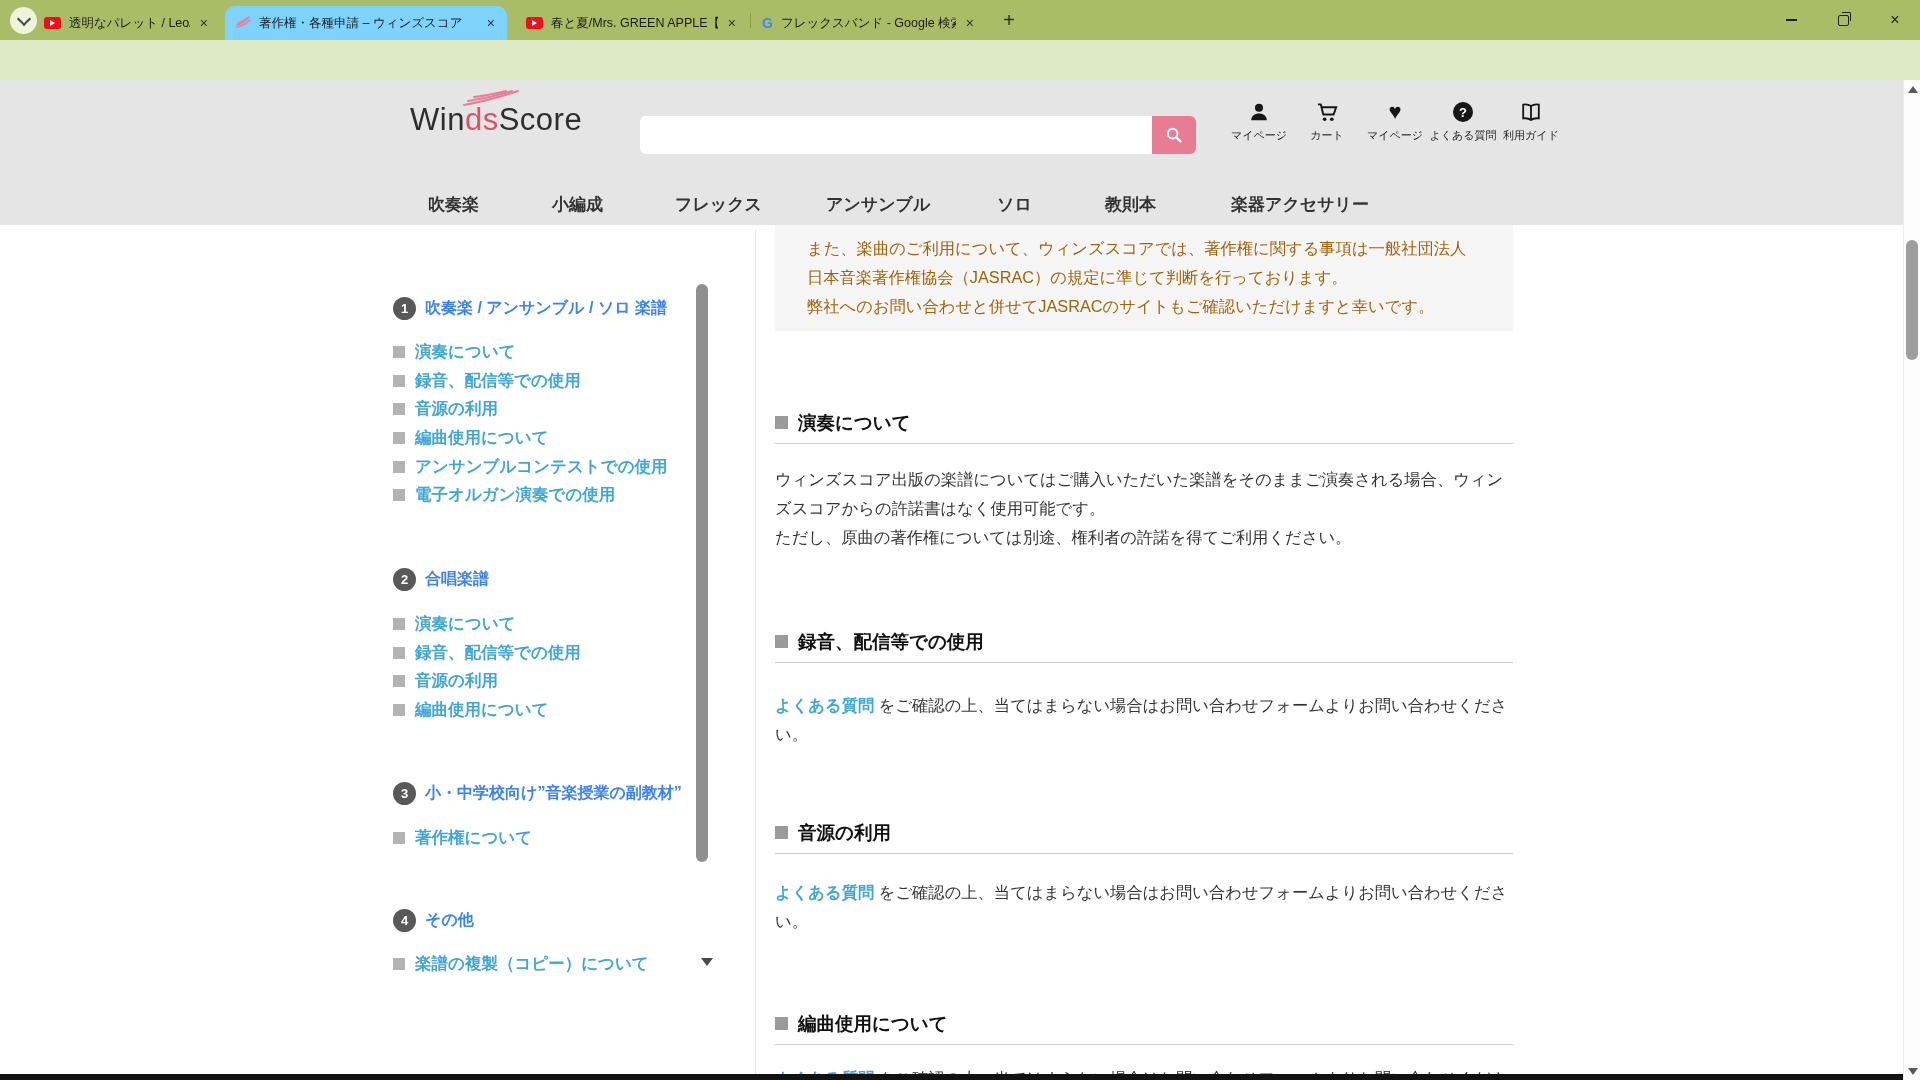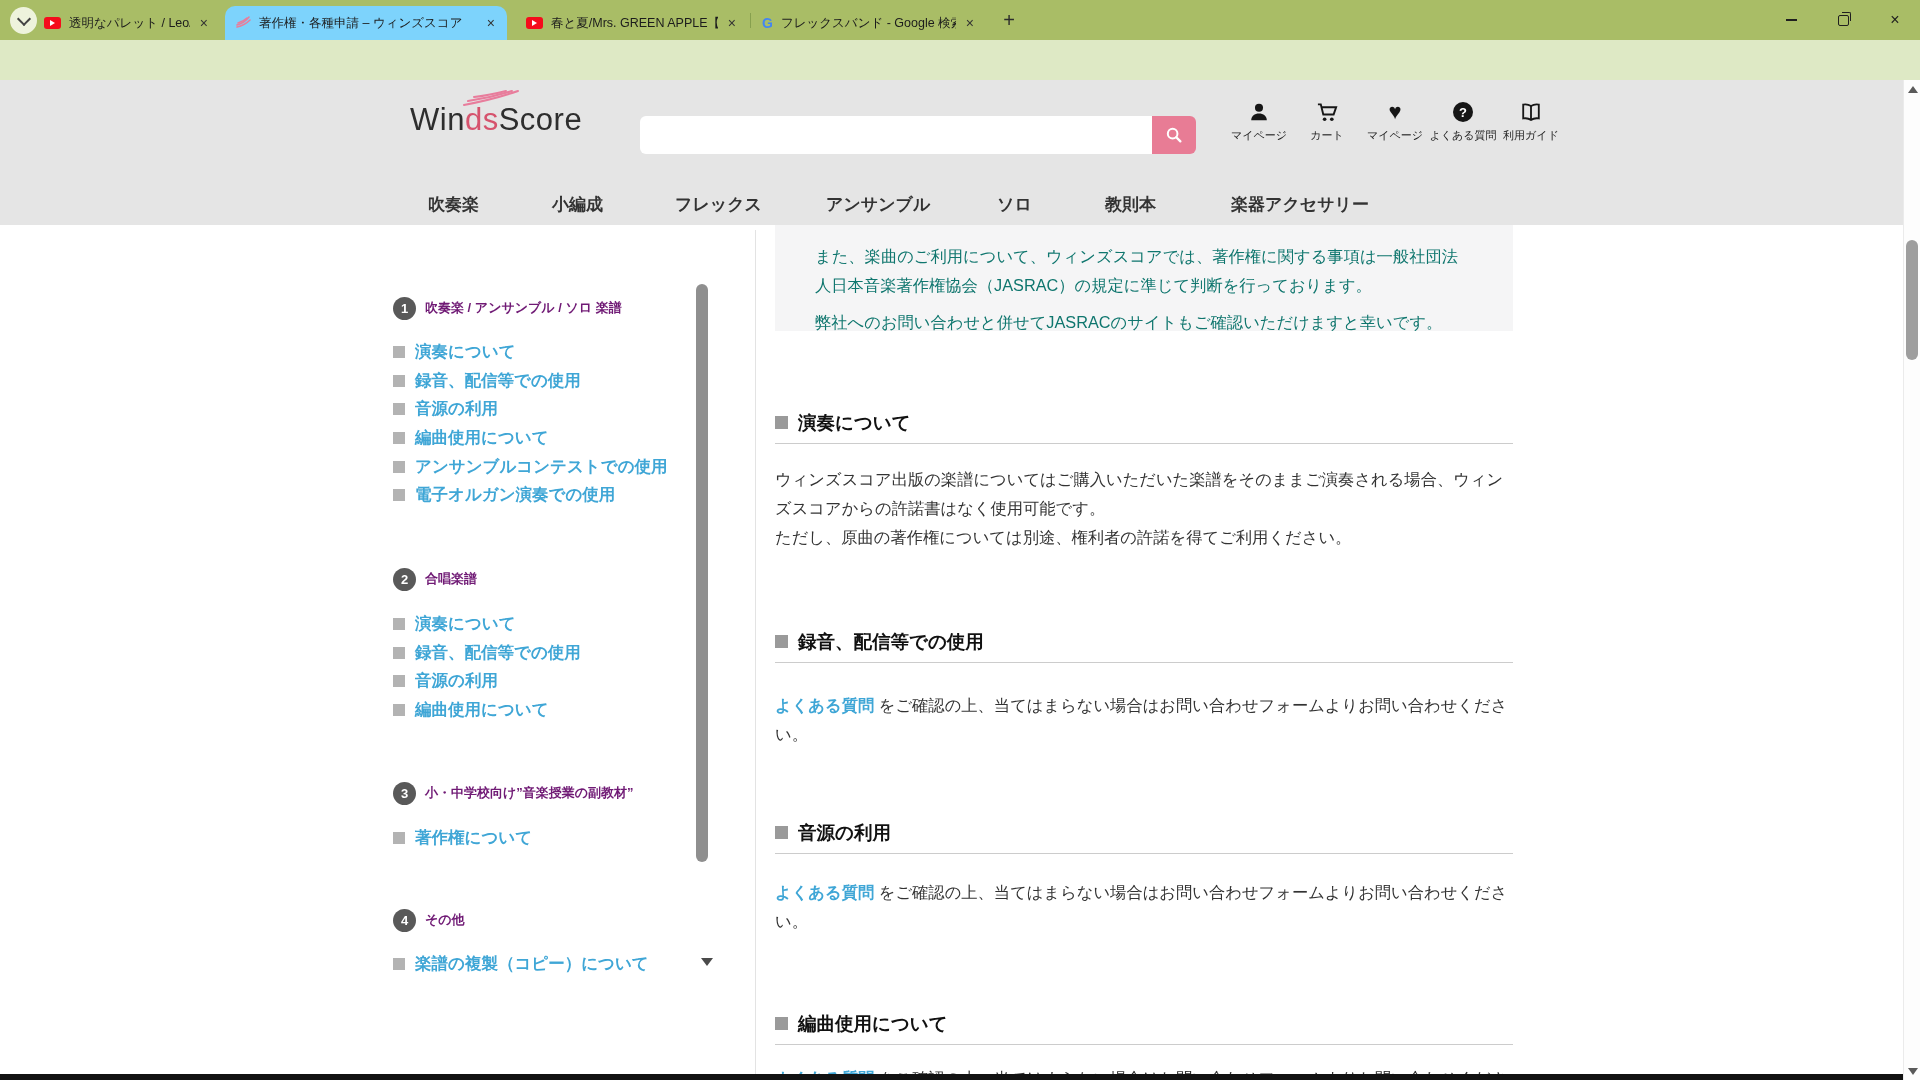--- a/index.html
+++ b/index.html
@@ -54,33 +54,33 @@
   .qicon{height:24px;display:flex;align-items:center;justify-content:center;color:#161616;}
   .qlabel{font-size:11px;color:#222;white-space:nowrap;}
   .qcircle{width:20px;height:20px;border-radius:50%;background:#161616;color:#fff;font-size:13px;font-weight:bold;
            display:flex;align-items:center;justify-content:center;}
   .heart{font-size:22px;line-height:22px;color:#161616;}
   .nav-item{position:absolute;top:113px;font-size:17px;font-weight:bold;color:#333;cursor:pointer;white-space:nowrap;}
   
   .side-head{position:absolute;left:393px;height:24px;display:flex;align-items:center;gap:9px;}
   .badge{width:23px;height:23px;border-radius:50%;background:#595959;color:#fff;font-size:13px;font-weight:bold;
          display:flex;align-items:center;justify-content:center;flex:0 0 auto;}
-  .side-title{font-size:13px;font-weight:bold;color:#701a75;white-space:nowrap;}
+  .side-title{font-size:16px;font-weight:bold;color:#3b82f6;white-space:nowrap;}
   .side-list{position:absolute;left:393px;margin:0;padding:0;list-style:none;}
   .side-list li{height:28.6px;display:flex;align-items:center;gap:10px;}
   .sq{width:12px;height:12px;background:#b3b3b3;flex:0 0 auto;}
   .side-list a{color:#3fa6d6;font-weight:bold;font-size:16.5px;text-decoration:none;white-space:nowrap;cursor:pointer;}
   .side-thumb{position:absolute;left:696px;top:204px;width:12px;height:578px;background:#8f8f8f;border-radius:6px;}
   .side-down{position:absolute;left:701px;top:878px;width:0;height:0;
              border-left:6px solid transparent;border-right:6px solid transparent;border-top:8px solid #4a4a4a;}
   .divider-v{position:absolute;left:755px;top:150px;width:1px;height:844px;background:#e3e3e3;}
   
   .intro{position:absolute;left:775px;top:145px;width:738px;height:106px;background:#f5f5f6;
          padding:9px 32px;box-sizing:border-box;overflow:hidden;}
-  .intro p{margin:8px;font-size:16.3px;line-height:29px;color:#0f766e;}
+  .intro p{margin:0;font-size:16.3px;line-height:29px;color:#a16207;}
   .c-head{position:absolute;left:775px;height:26px;display:flex;align-items:center;gap:10px;}
   .csq{width:13px;height:13px;background:#9a9a9a;flex:0 0 auto;}
   .c-title{font-size:18.5px;font-weight:bold;color:#111;white-space:nowrap;}
   .c-line{position:absolute;left:775px;width:738px;height:1px;background:#ccc;}
   .c-para{position:absolute;left:775px;width:738px;font-size:16.3px;line-height:29px;color:#333;white-space:pre-line;}
   .c-para a{color:#3fa6d6;font-weight:bold;text-decoration:none;cursor:pointer;}
   .clip{overflow:hidden;height:10px;}
   
   .vscroll{position:absolute;top:0;right:0;width:17px;height:1000px;background:#fdfdfd;border-left:1px solid #ebebeb;box-sizing:border-box;}
   .arr-up{position:absolute;left:4px;top:6px;width:0;height:0;border-left:5px solid transparent;border-right:5px solid transparent;border-bottom:7px solid #5a5a5a;}

